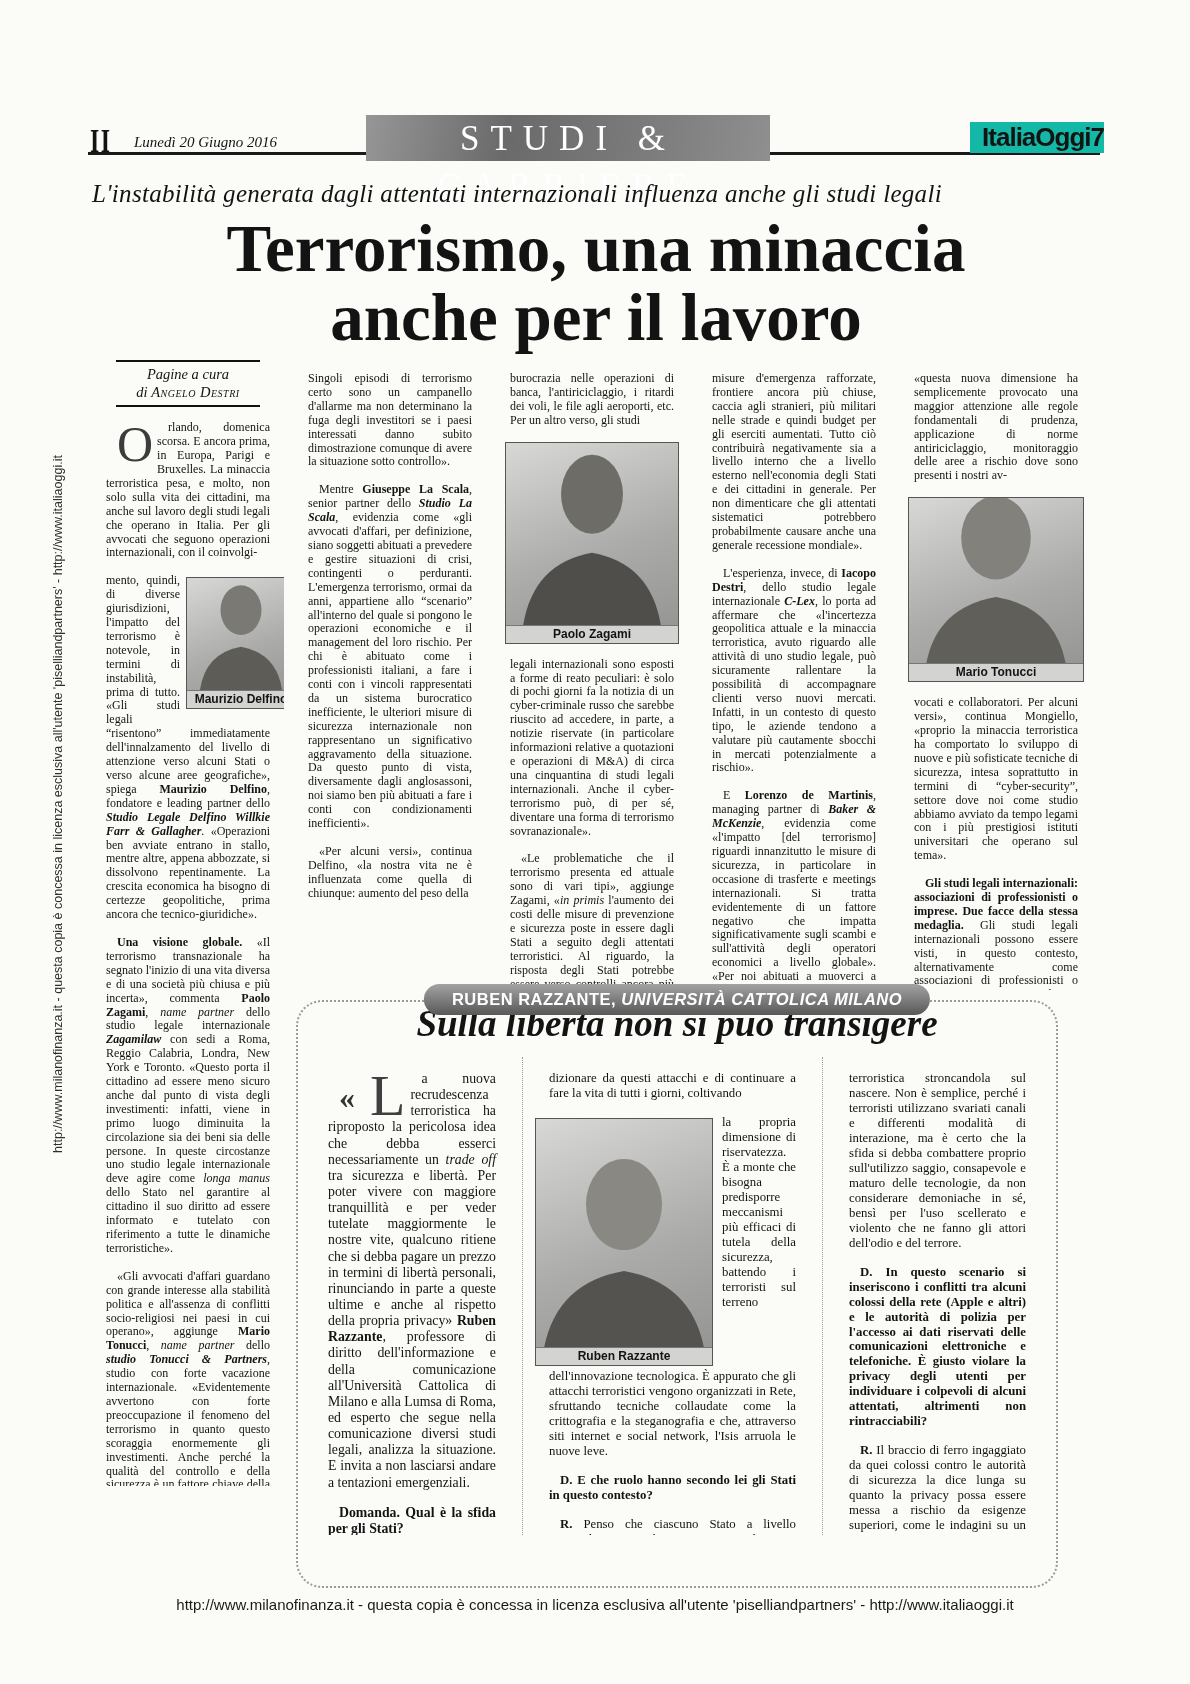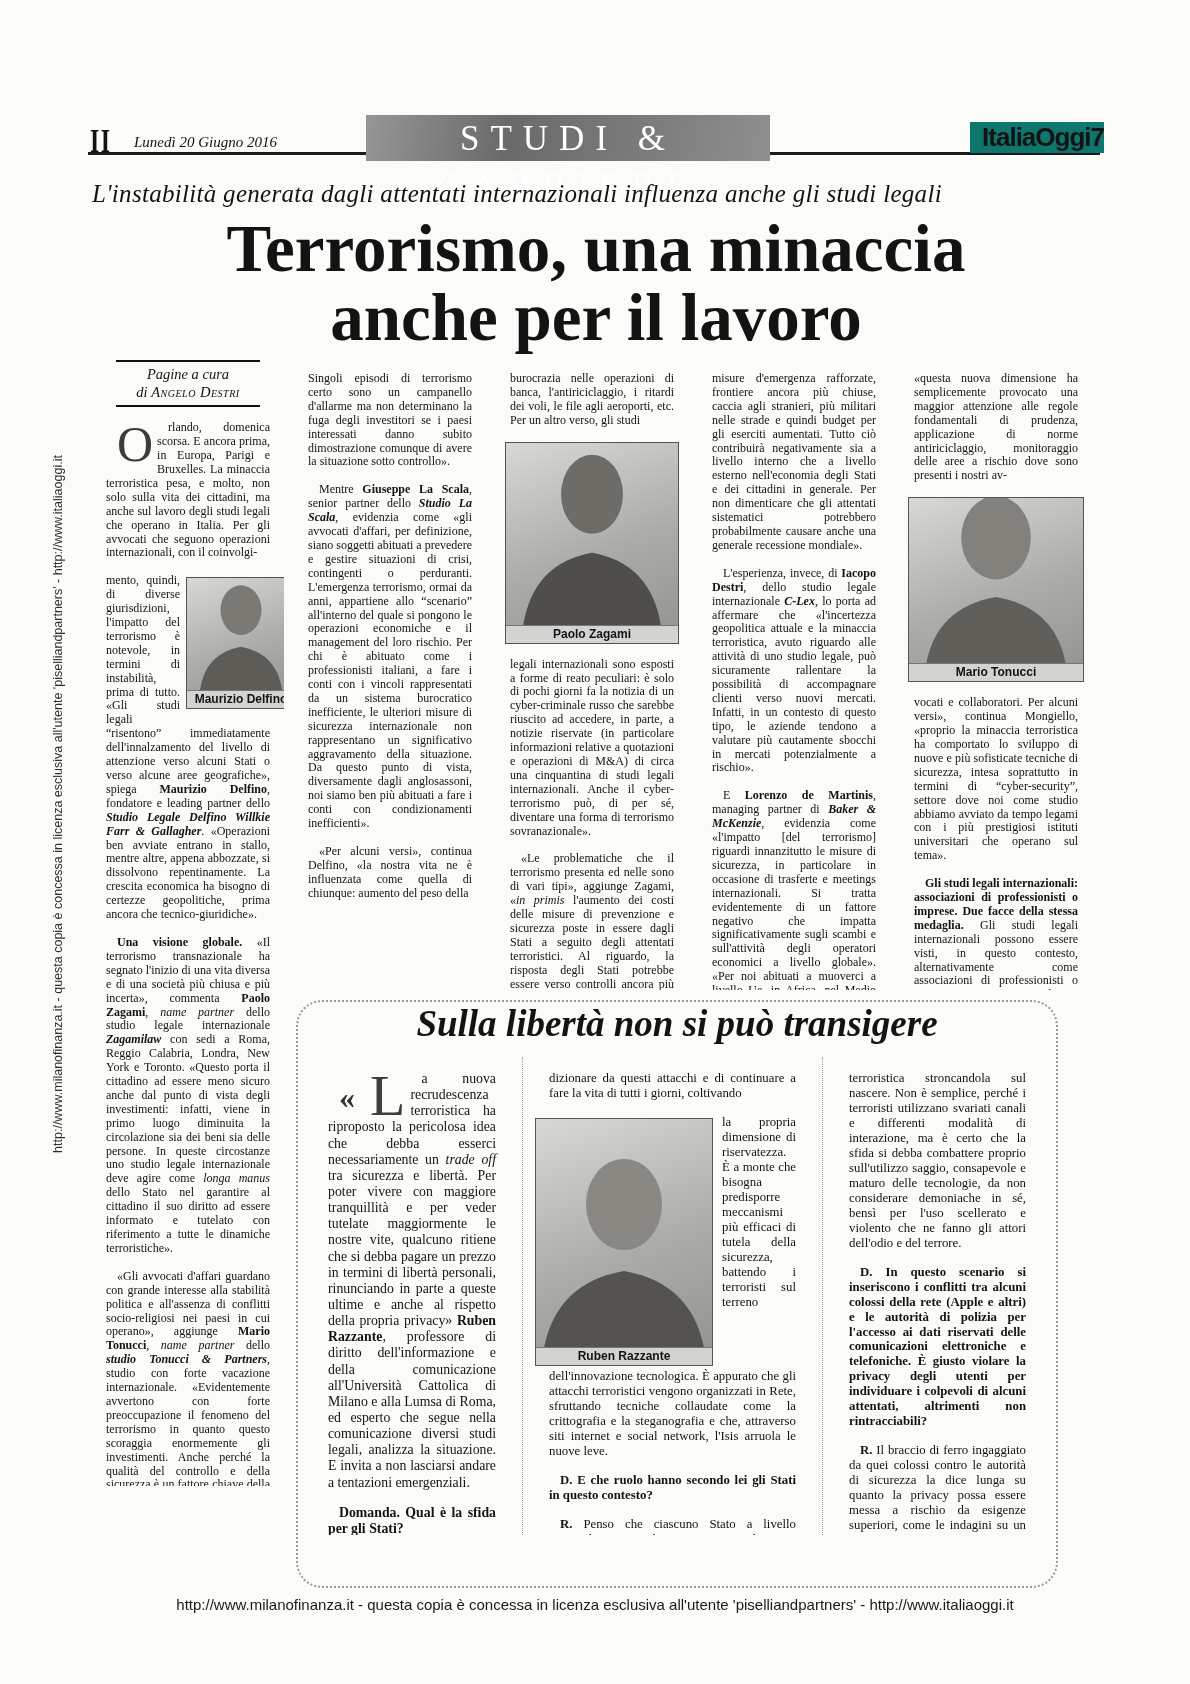--- a/index.html
+++ b/index.html
@@ -11,21 +11,21 @@
              transform:rotate(-90deg);}
   
   .header{position:absolute;top:126px;left:88px;width:1016px;height:52px;}
   .hrule{position:absolute;top:26px;left:0;right:4px;border-top:3px solid #1a1a1a;}
   .pageno{position:absolute;left:2px;top:-4px;font-size:34px;font-weight:bold;letter-spacing:2px;transform:scaleX(.7);transform-origin:left;}
   .hdate{position:absolute;left:46px;top:8px;font-style:italic;font-size:15px;}
   .banner{position:absolute;left:278px;top:-11px;width:404px;height:46px;
           background:linear-gradient(100deg,#969696,#6a6a6a 35%,#7c7c7c 70%,#8f8f8f);
           color:#fff;font-size:35px;letter-spacing:11px;text-align:center;line-height:48px;}
   .masthead{position:absolute;right:0;top:-4px;font-family:"Liberation Sans",sans-serif;
-            font-weight:bold;font-size:26px;letter-spacing:-1px;background:#0f766e;padding-left:12px;}
+            font-weight:bold;font-size:26px;letter-spacing:-1px;background:#14b8a6;padding-left:12px;}
   
   .kicker{position:absolute;top:180px;left:92px;width:1012px;font-style:italic;font-size:25px;letter-spacing:.3px;white-space:nowrap;}
   .headline{position:absolute;top:214px;left:88px;width:1016px;text-align:center;
             font-weight:bold;font-size:67px;line-height:69px;}
   
   .cols{position:absolute;top:358px;left:92px;display:flex;gap:10px;}
   .col{width:192px;font-size:12px;line-height:1.16;text-align:justify;overflow:hidden;}
   .col-tall{height:1128px;}
   .col-std{height:632px;}
   .col p, .bcol p{margin:14px;text-indent:11px;}
@@ -134,21 +134,21 @@
         <div class="ph">
           <svg viewBox="0 0 100 120" preserveAspectRatio="xMidYMax slice">
             <ellipse cx="50" cy="44" rx="18" ry="23" fill="#6e6c67"></ellipse>
             <path d="M10 120 Q16 84 50 78 Q84 84 90 120 Z" fill="#504e4a"></path>
           </svg>
         </div>
         <div class="caption">Paolo Zagami</div>
       </div>
       <div>
           <p class="ni"><span>legali internazionali sono esposti a forme di reato peculiari: è solo di pochi giorni fa la notizia di un cyber-criminale russo che sarebbe riuscito ad accedere, in parte, a notizie riservate (in particolare informazioni relative a quotazioni e operazioni di M&amp;A) di circa una cinquantina di studi legali internazionali. Anche il cyber-terrorismo può, di per sé, diventare una forma di terrorismo sovranazionale».</span></p>
-          <p><span>«Le problematiche che il terrorismo presenta ed nelle sono di vari tipi», aggiunge Zagami, «</span><span class="si">in primis</span><span> l'aumento dei costi delle misure di prevenzione e sicurezza poste in essere dagli Stati a seguito degli attentati terroristici. Al riguardo, la risposta degli Stati potrebbe essere verso controlli ancora più stretti,</span></p>
+          <p><span>«Le problematiche che il terrorismo presenta ed attuale sono di vari tipi», aggiunge Zagami, «</span><span class="si">in primis</span><span> l'aumento dei costi delle misure di prevenzione e sicurezza poste in essere dagli Stati a seguito degli attentati terroristici. Al riguardo, la risposta degli Stati potrebbe essere verso controlli ancora più stretti,</span></p>
         </div>
     </div>
 
     <div class="col col-std">
       <div>
           <p class="ni"><span>misure d'emergenza rafforzate, frontiere ancora più chiuse, caccia agli stranieri, più militari nelle strade e quindi budget per gli eserciti aumentati. Tutto ciò contribuirà negativamente sia a livello interno che a livello esterno nell'economia degli Stati e dei cittadini in generale. Per non dimenticare che gli attentati sistematici potrebbero probabilmente causare anche una generale recessione mondiale».</span></p>
           <p><span>L'esperienza, invece, di </span><span class="sb">Iacopo Destri</span><span>, dello studio legale internazionale </span><span class="sbi">C-Lex</span><span>, lo porta ad affermare che «l'incertezza geopolitica attuale e la minaccia terroristica, avuto riguardo alle attività di uno studio legale, può sicuramente rallentare la possibilità di accompagnare clienti verso nuovi mercati. Infatti, in un contesto di questo tipo, le aziende tendono a valutare più cautamente sbocchi in mercati potenzialmente a rischio».</span></p>
           <p><span>E </span><span class="sb">Lorenzo de Martinis</span><span>, managing partner di </span><span class="sbi">Baker &amp; McKenzie</span><span>, evidenzia come «l'impatto [del terrorismo] riguardi innanzitutto le misure di sicurezza, in particolare in occasione di trasferte e meetings internazionali. Si tratta evidentemente di un fattore negativo che impatta significativamente sugli scambi e sull'attività degli operatori economici a livello globale». «Per noi abituati a muoverci a livello Ue, in Africa, nel Medio Oriente (anche in zone cosiddette “calde”)» osserva </span><span class="sb">Giuseppe Mongiello</span><span>, dello studio </span><span class="sbi">Piselli &amp; Partners</span><span>,</span></p>
         </div>
     </div>
@@ -168,20 +168,23 @@
       </div>
       <div>
           <p class="ni"><span>vocati e collaboratori. Per alcuni versi», continua Mongiello, «proprio la minaccia terroristica ha comportato lo sviluppo di nuove e più sofisticate tecniche di sicurezza, intesa soprattutto in termini di “cyber-security”, settore dove noi come studio abbiamo avviato da tempo legami con i più prestigiosi istituti universitari che operano sul tema».</span></p>
           <p><span class="sb">Gli studi legali internazionali: associazioni di professionisti o imprese. Due facce della stessa medaglia.</span><span> Gli studi legali internazionali possono essere visti, in questo contesto, alternativamente come associazioni di professionisti o come imprese. Sotto entrambi i</span></p>
         </div>
     </div>
 
   </div>
 
   <div class="box">
+    <div class="badge">
+      <span>RUBEN RAZZANTE,</span><span class="rest"> UNIVERSITÀ CATTOLICA MILANO</span>
+    </div>
     <div class="boxtitle">Sulla libertà non si può transigere</div>
     <div class="boxcols">
 
       <div class="bcol bcol1">
         <p class="dc-para">
           <span class="dc-quote">«</span><span class="dropcap-big">L</span><span><span>a nuova recrudescenza terroristica ha riproposto la pericolosa idea che debba esserci necessariamente un </span><span class="si">trade off</span><span> tra sicurezza e libertà. Per poter vivere con maggiore tranquillità e per veder tutelate maggiormente le nostre vite, qualcuno ritiene che si debba pagare un prezzo in termini di libertà personali, rinunciando in parte a queste ultime e anche al rispetto della propria privacy» </span><span class="sb">Ruben Razzante</span><span>, professore di diritto dell'informazione e della comunicazione all'Università Cattolica di Milano e alla Lumsa di Roma, ed esperto che segue nella comunicazione diversi studi legali, analizza la situazione. E invita a non lasciarsi andare a tentazioni emergenziali.</span></span>
         </p>
         <div>
             <p><span class="sb">Domanda. Qual è la sfida per gli Stati?</span></p>
             <p><span class="sb">Risposta.</span><span> È quella di non lasciarsi con-</span></p>

